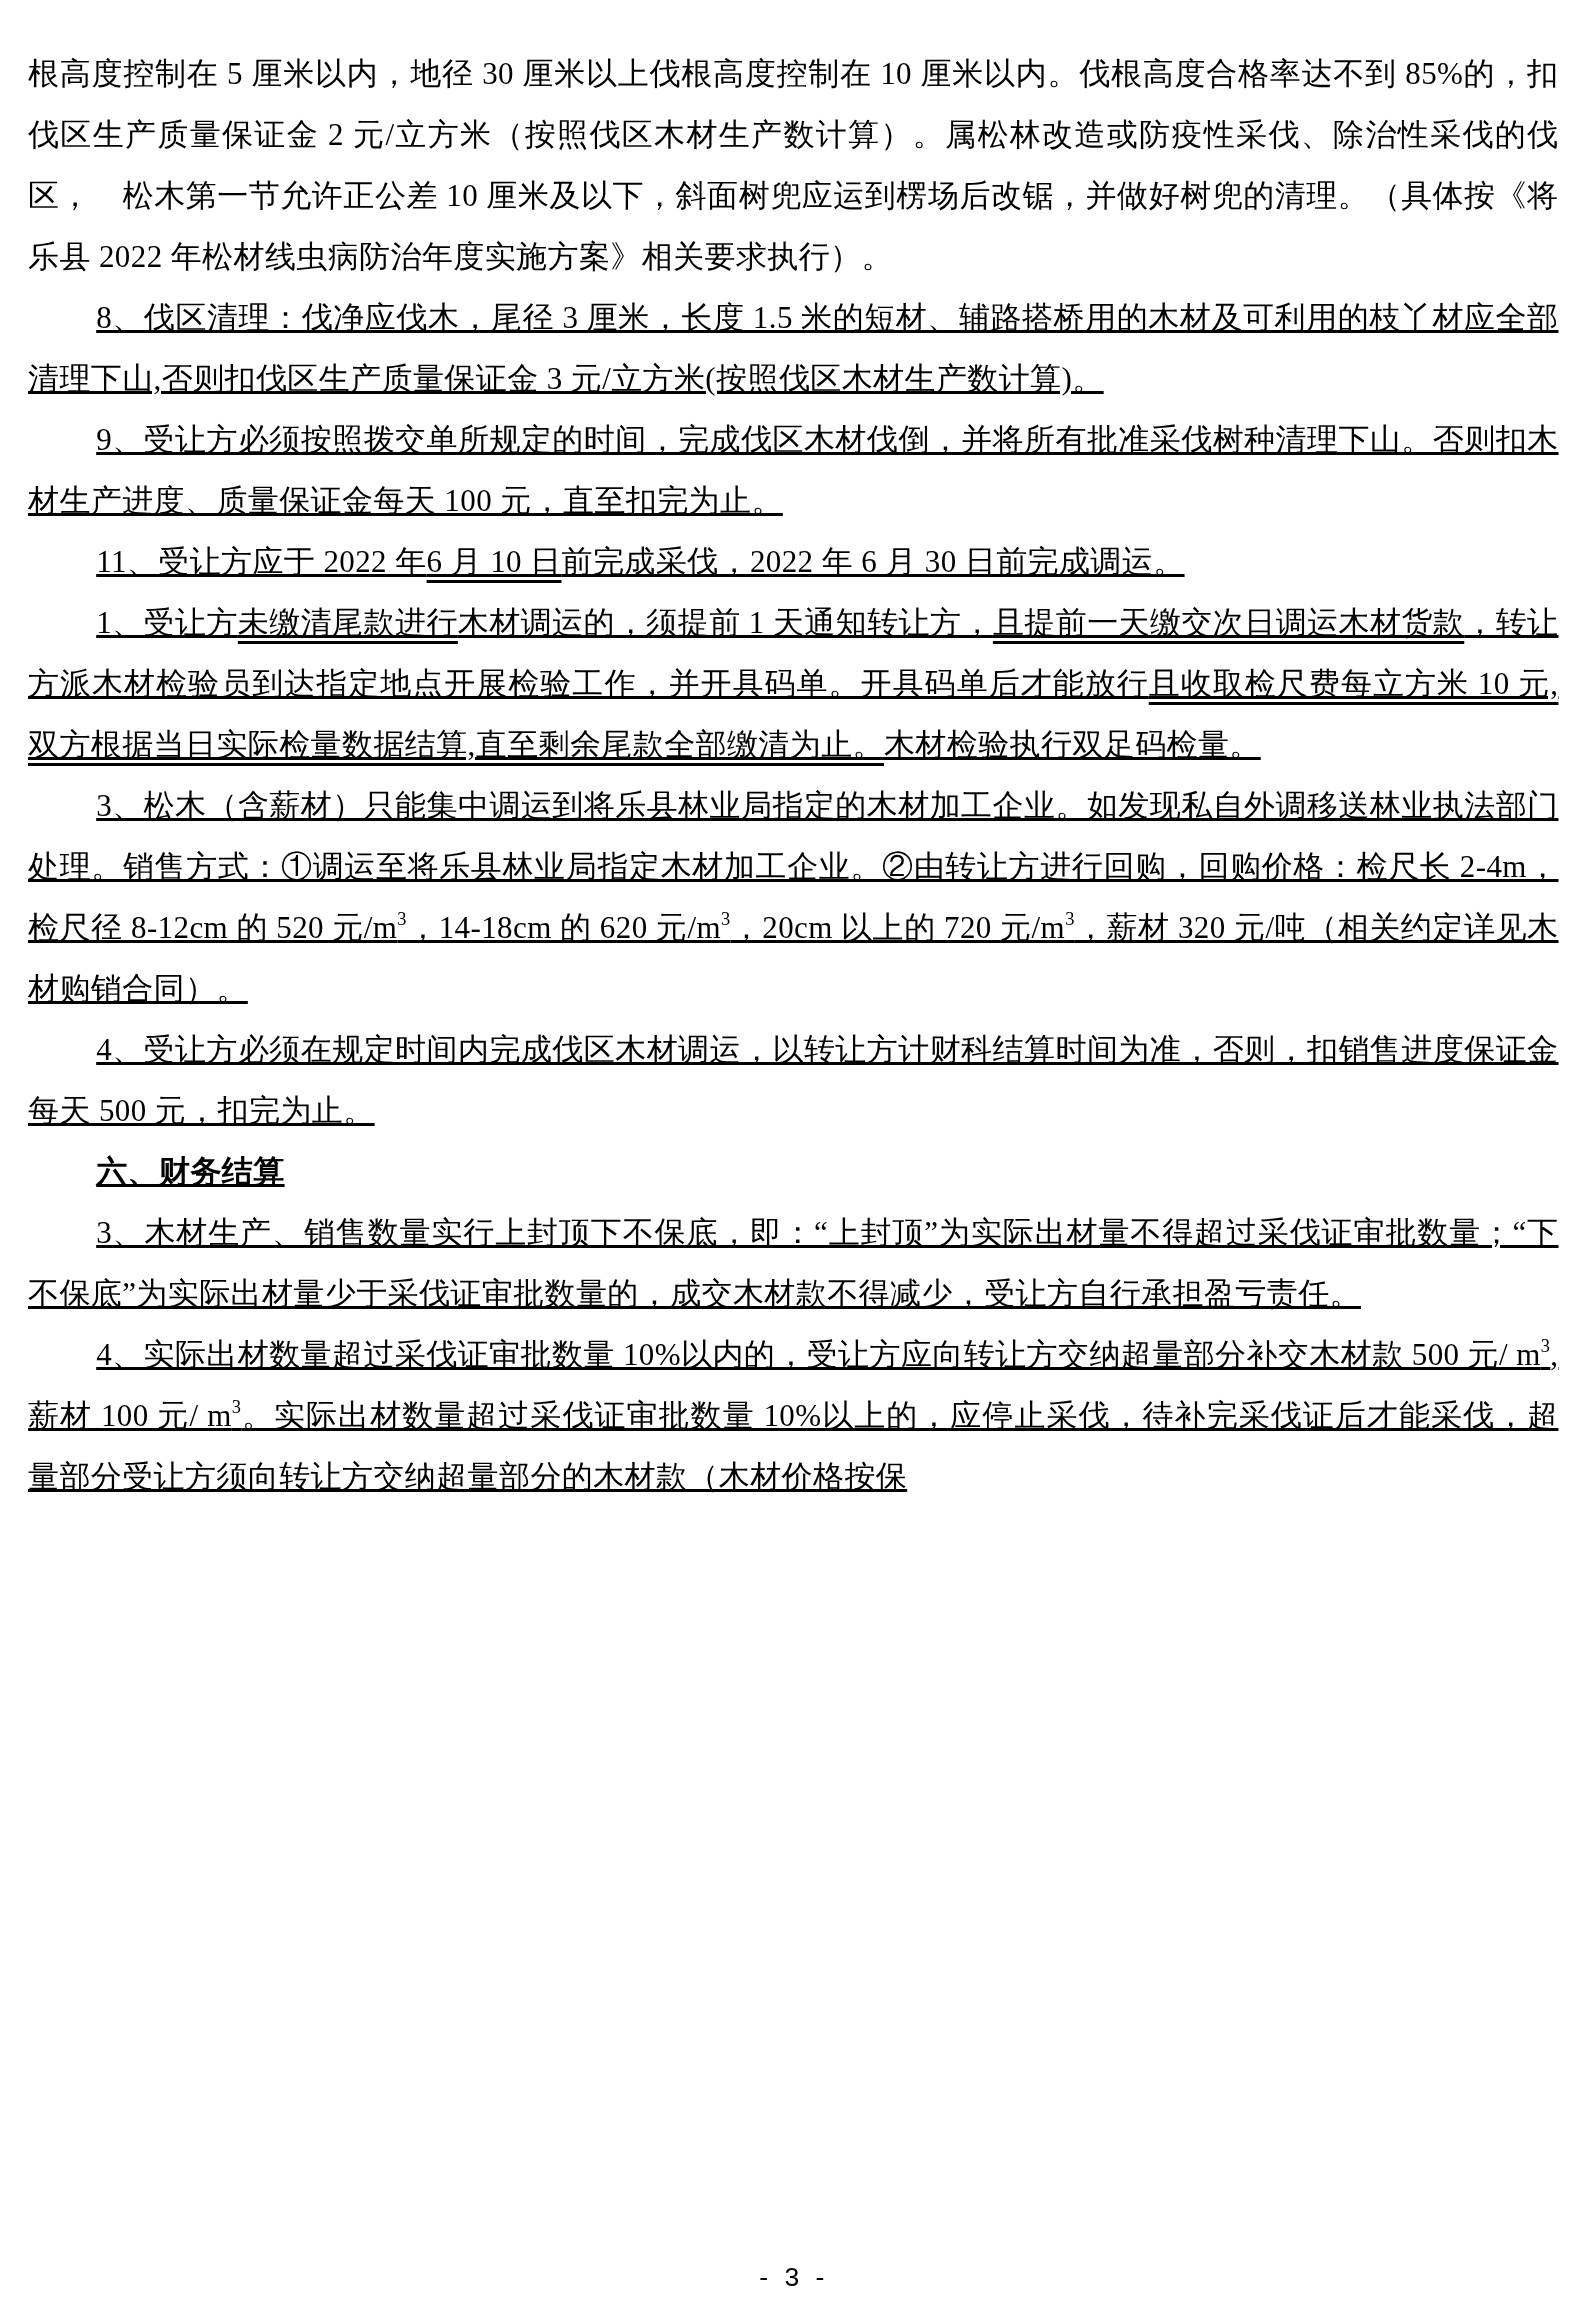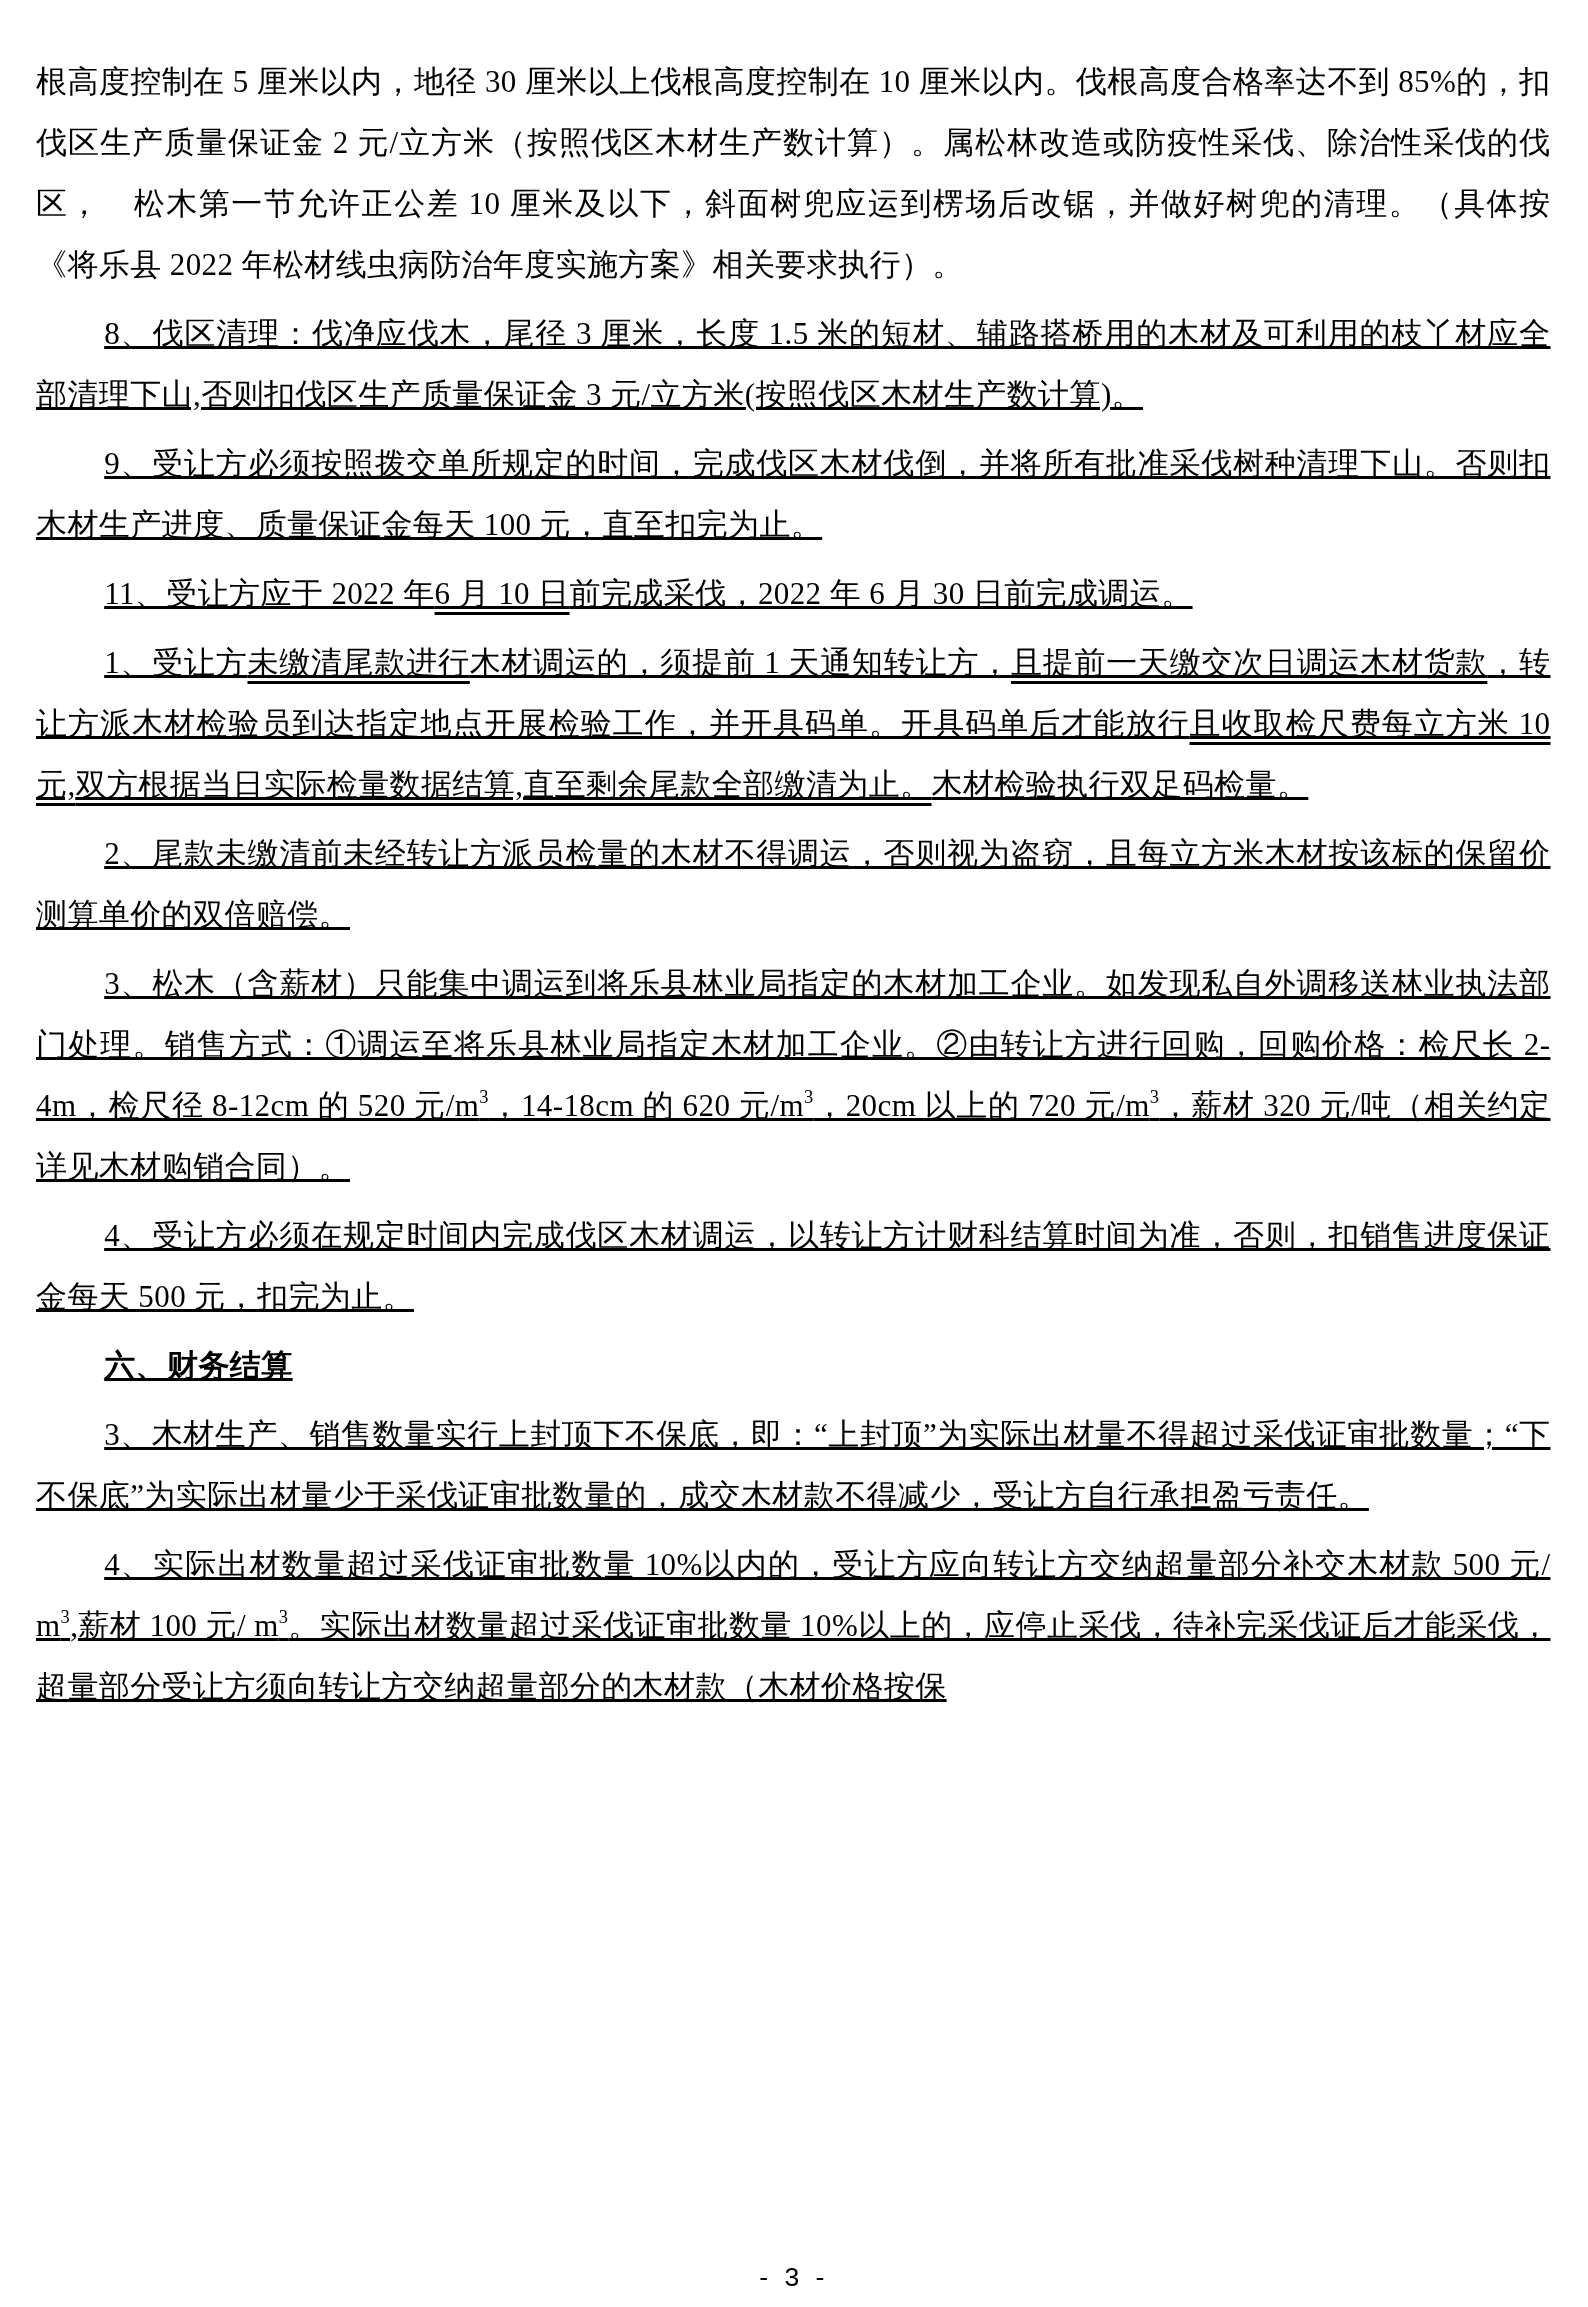--- a/index.html
+++ b/index.html
@@ -18,21 +18,21 @@
     overflow: hidden;
     box-sizing: border-box;
   }
   .doc-body {
     position: absolute;
     top: 43px;
     left: 28px;
     right: 29.5px;
   }
   .para {
-    margin: 8px;
+    margin: 0;
     font-size: 31px;
     line-height: 61px;
     text-align: justify;
     text-align-last: left;
     letter-spacing: 0.4px;
   }
   .para.indent { text-indent: 2.2em; text-decoration: underline; }
   .para.bold { font-weight: bold; }
   .u {
     text-decoration: underline;
@@ -59,21 +59,20 @@
 </head>
 <body>
 
 <div class="page">
   <div class="doc-body">
       <p class="para"><span>根高度控制在 5 厘米以内，地径 30 厘米以上伐根高度控制在 10 厘米以内。伐根高度合格率达不到 85%的，扣伐区生产质量保证金 2 元/立方米（按照伐区木材生产数计算）。属松林改造或防疫性采伐、除治性采伐的伐区，　松木第一节允许正公差 10 厘米及以下，斜面树兜应运到楞场后改锯，并做好树兜的清理。（具体按《将乐县 2022 年松材线虫病防治年度实施方案》相关要求执行）。</span></p>
       <p class="para indent"><span>8、伐区清理：伐净应伐木，尾径 3 厘米，长度 1.5 米的短材、辅路搭桥用的木材及可利用的枝丫材应全部清理下山,否则扣伐区生产质量保证金 3 元/立方米(按照伐区木材生产数计算)。</span></p>
       <p class="para indent"><span>9、受让方必须按照拨交单所规定的时间，完成伐区木材伐倒，并将所有批准采伐树种清理下山。否则扣木材生产进度、质量保证金每天 100 元，直至扣完为止。</span></p>
       <p class="para indent"><span>11、受让方应于 2022 年</span><span class="u">6 月 10 日</span><span>前完成采伐，2022 年 6 月 30 日前完成调运。</span></p>
       <p class="para indent"><span>1、受让方</span><span class="u">未缴清尾款进行</span><span>木材调运的，须提前 1 天通知转让方，</span><span class="u">且提前一天缴交次日调运木材货款</span><span>，转让方派木材检验员到达指定地点开展检验工作，并开具码单。开具码单后才能放行</span><span class="u">且收取检尺费每立方米 10 元,</span><span class="u">双方根据当日实际检量数据结算,直至剩余尾款全部缴清为止。</span><span>木材检验执行双足码检量。</span></p>
-      <p class="para indent"><span>2、尾款未缴清前未经转让方派员检量的木材不得调运，否则视为盗窃，且每立方米木材按该标的保留价测算单价的双倍赔偿。</span></p>
       <p class="para indent"><span>3、松木（含薪材）只能集中调运到将乐县林业局指定的木材加工企业。如发现私自外调移送林业执法部门处理。销售方式：①调运至将乐县林业局指定木材加工企业。②由转让方进行回购，回购价格：检尺长 2-4m，检尺径 8-12cm 的 520 元/m</span><sup class="sup3">3</sup><span>，14-18cm 的 620 元/m</span><sup class="sup3">3</sup><span>，20cm 以上的 720 元/m</span><sup class="sup3">3</sup><span>，薪材 320 元/吨（相关约定详见木材购销合同）。</span></p>
       <p class="para indent"><span>4、受让方必须在规定时间内完成伐区木材调运，以转让方计财科结算时间为准，否则，扣销售进度保证金每天 500 元，扣完为止。</span></p>
       <p class="para indent bold"><span>六、财务结算</span></p>
       <p class="para indent"><span>3、木材生产、销售数量实行上封顶下不保底，即：“上封顶”为实际出材量不得超过采伐证审批数量；“下不保底”为实际出材量少于采伐证审批数量的，成交木材款不得减少，受让方自行承担盈亏责任。</span></p>
       <p class="para indent"><span>4、实际出材数量超过采伐证审批数量 10%以内的，受让方应向转让方交纳超量部分补交木材款 500 元/ m</span><sup class="sup3">3</sup><span>,薪材 100 元/ m</span><sup class="sup3">3</sup><span>。实际出材数量超过采伐证审批数量 10%以上的，应停止采伐，待补完采伐证后才能采伐，超量部分受让方须向转让方交纳超量部分的木材款（木材价格按保</span></p>
     </div>
   <div class="footer">- 3 -</div>
 </div>
 
 

